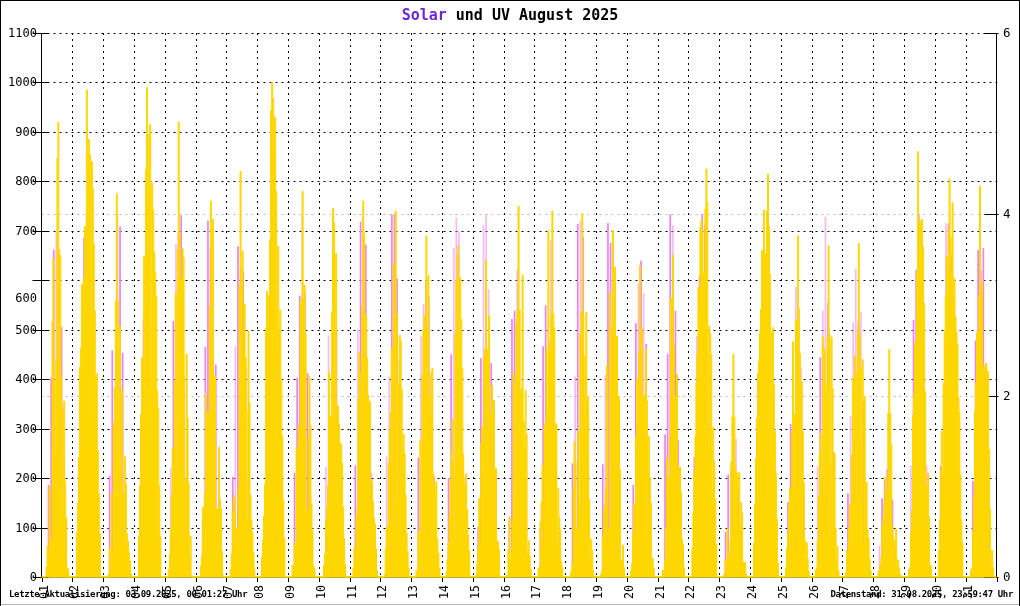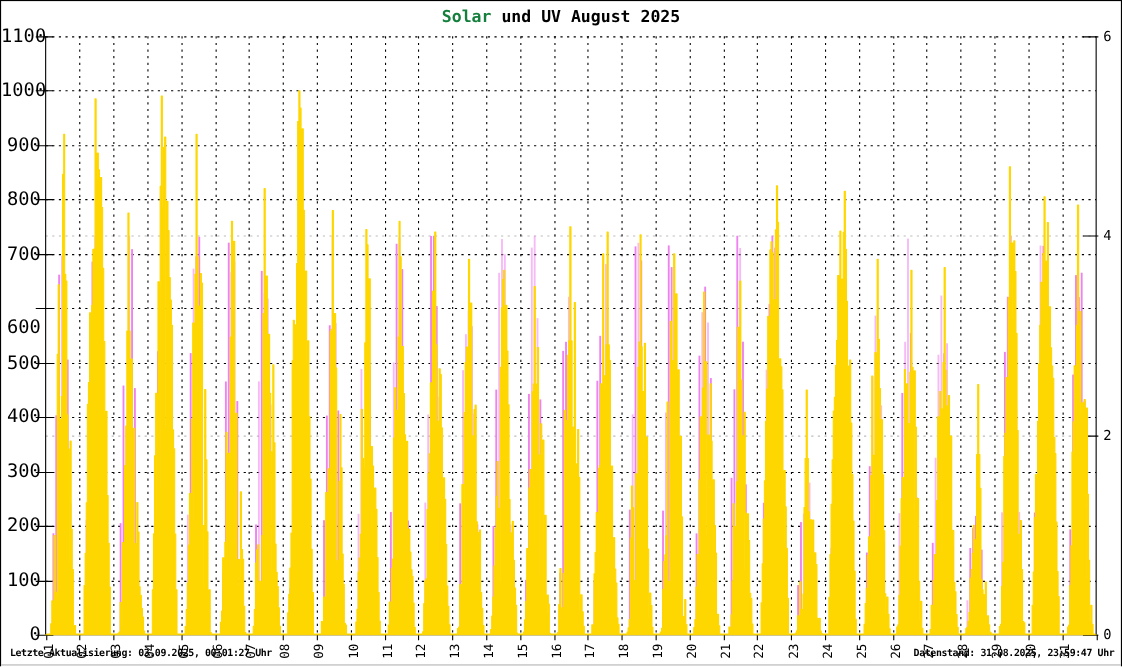--- a/index.html
+++ b/index.html
@@ -8,42 +8,42 @@
     background:#ffffff;border:1px solid #000;border-bottom:none;overflow:hidden;
     font-family:"DejaVu Sans Mono","Liberation Mono",monospace;
   }
   .title{
     position:absolute;top:5px;left:0;right:0;text-align:center;
     font-size:15px;font-weight:bold;white-space:pre;color:#000;
   }
   .plot-svg{position:absolute;left:0;top:0;}
   .ylab{
     position:absolute;left:0;width:36px;text-align:right;
-    font-size:17px;color:#000;line-height:14px;
+    font-size:12px;color:#000;line-height:14px;
   }
   .rlab{
     position:absolute;left:1002px;width:20px;text-align:left;
     font-size:12.5px;color:#000;line-height:14px;
   }
   .xlab{
     position:absolute;top:580px;width:18px;height:22px;
     display:flex;align-items:center;justify-content:center;
     font-size:11.5px;color:#000;transform:rotate(-90deg);
   }
   .footer{position:absolute;top:588px;font-size:9px;font-weight:bold;letter-spacing:-0.35px;color:#000;}
   .footer-left{left:8px;}
   .footer-right{right:6px;}
   .bottom-rule{position:absolute;top:603px;left:0;width:100%;height:1px;background:#b4b4b4;}
 </style>
 </head>
 <body>
 
 <div class="screen">
 
-  <div class="title"><span style="color: #15803d;">Solar</span><span> und </span><span style="color: #000000;">UV</span><span> August 2025</span></div>
+  <div class="title"><span style="color: #6d28d9;">Solar</span><span> und </span><span style="color: #000000;">UV</span><span> August 2025</span></div>
 
   <svg id="plot" class="plot-svg" width="1020" height="606">
       <line x1="40.5" y1="527.5" x2="995.5" y2="527.5" stroke="#000000" stroke-width="1" stroke-dasharray="2,4"></line>
       <line x1="40.5" y1="477.5" x2="995.5" y2="477.5" stroke="#000000" stroke-width="1" stroke-dasharray="2,4"></line>
       <line x1="40.5" y1="428.5" x2="995.5" y2="428.5" stroke="#000000" stroke-width="1" stroke-dasharray="2,4"></line>
       <line x1="40.5" y1="378.5" x2="995.5" y2="378.5" stroke="#000000" stroke-width="1" stroke-dasharray="2,4"></line>
       <line x1="40.5" y1="329.5" x2="995.5" y2="329.5" stroke="#000000" stroke-width="1" stroke-dasharray="2,4"></line>
       <line x1="40.5" y1="279.5" x2="995.5" y2="279.5" stroke="#000000" stroke-width="1" stroke-dasharray="2,4"></line>
       <line x1="40.5" y1="230.5" x2="995.5" y2="230.5" stroke="#000000" stroke-width="1" stroke-dasharray="2,4"></line>
       <line x1="40.5" y1="180.5" x2="995.5" y2="180.5" stroke="#000000" stroke-width="1" stroke-dasharray="2,4"></line>

